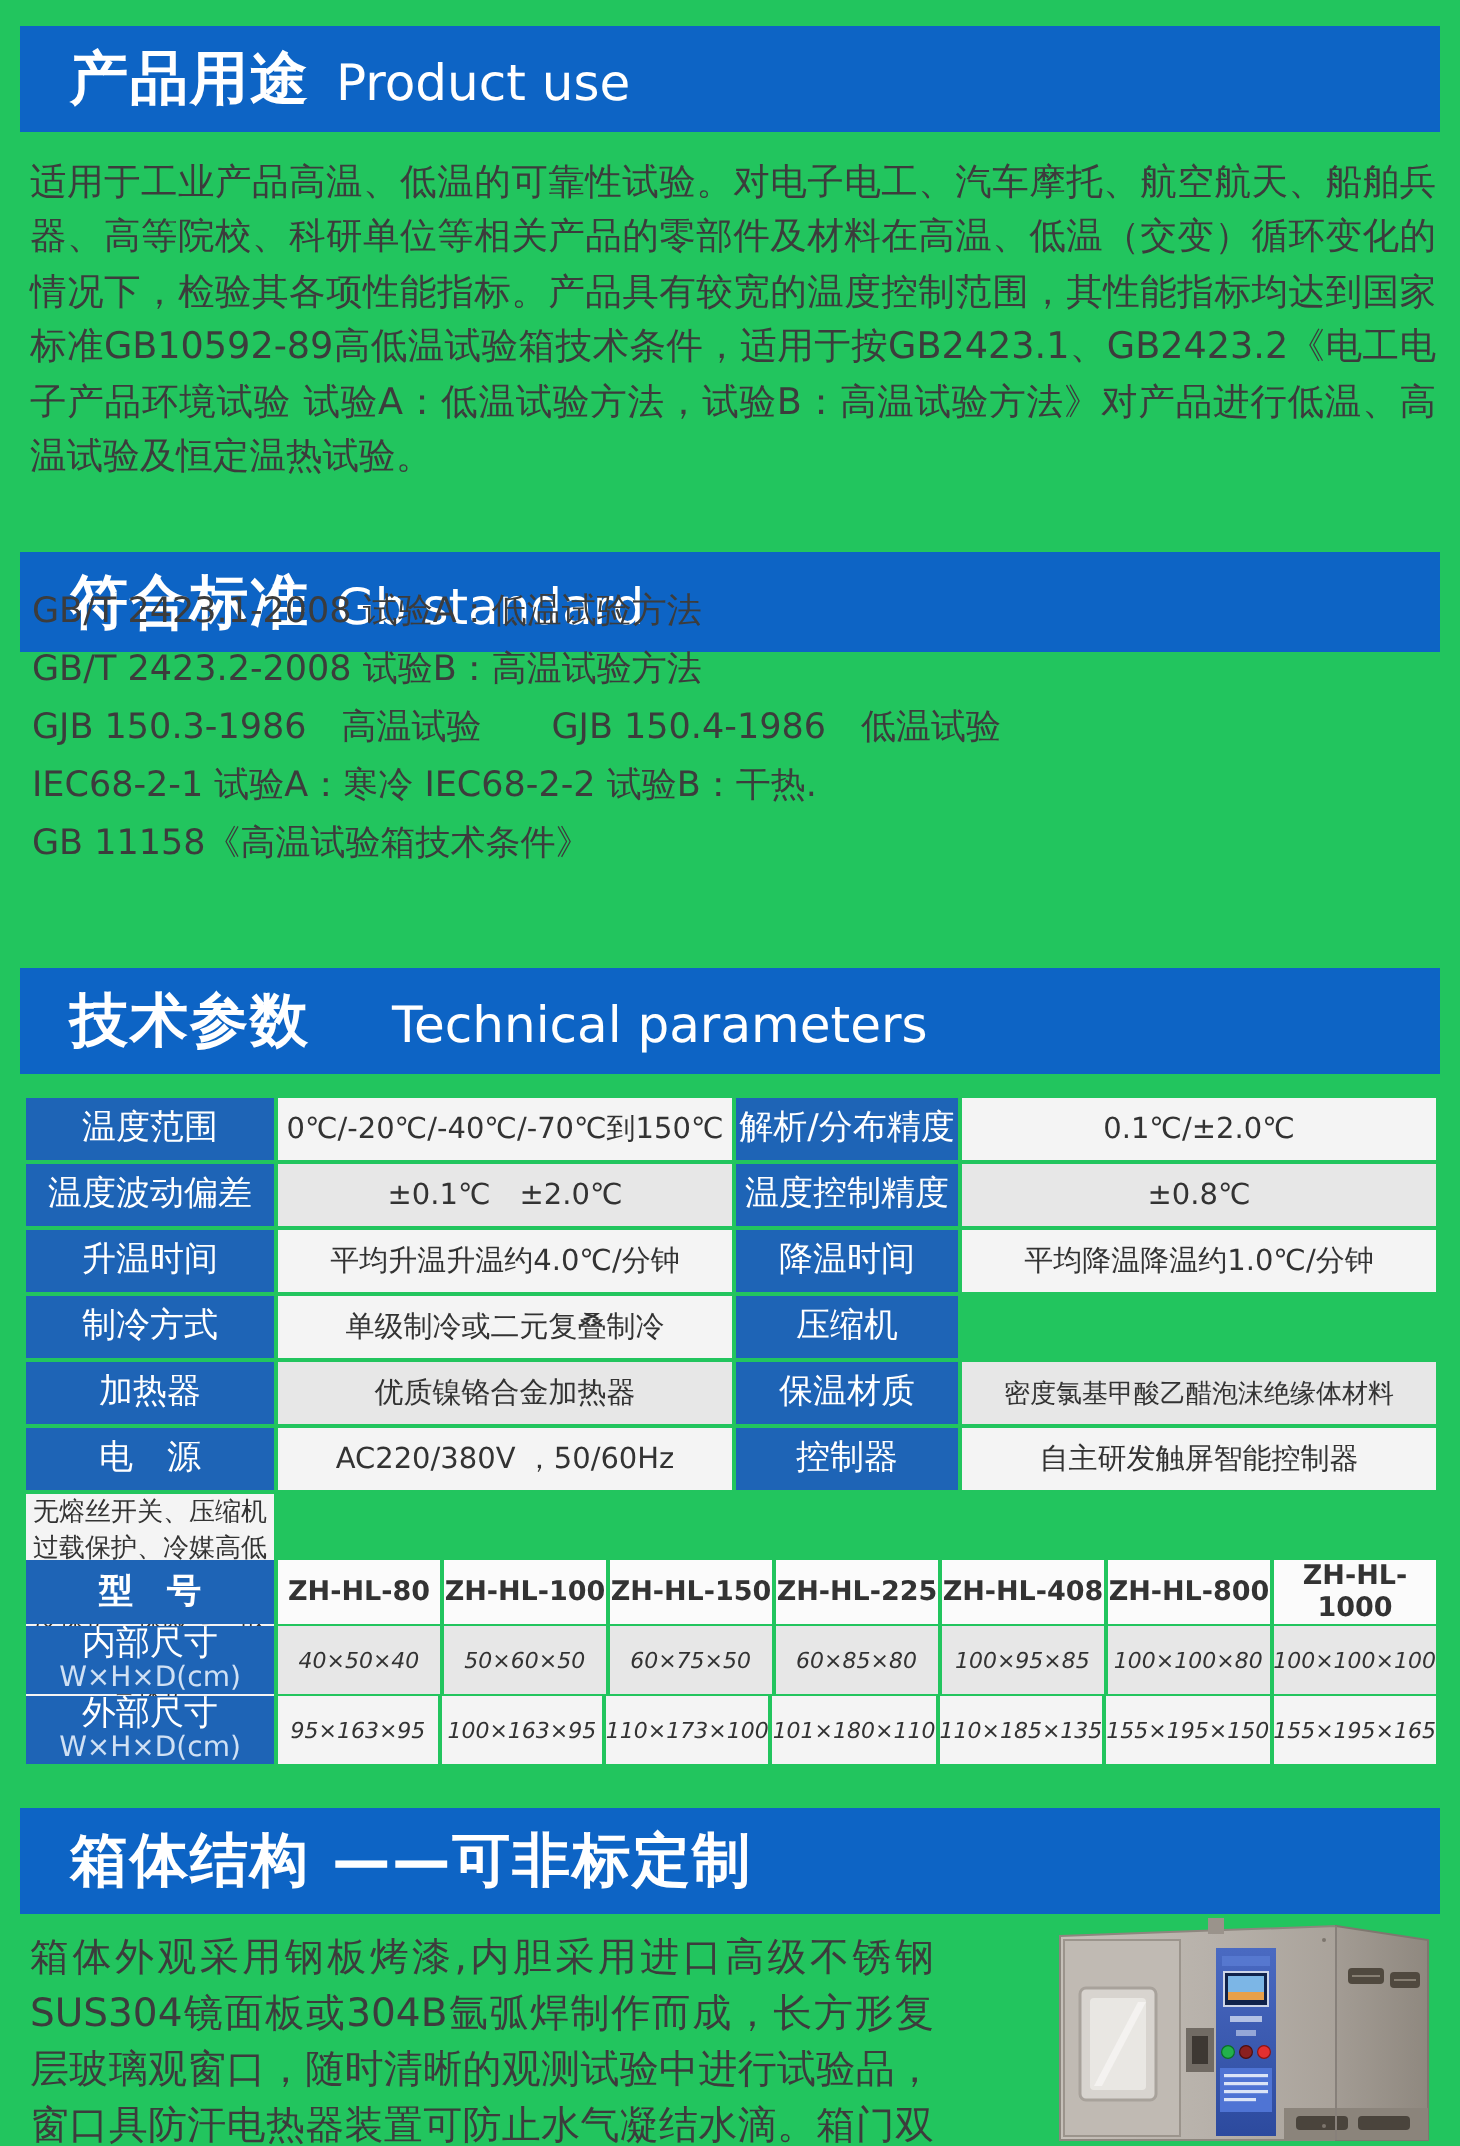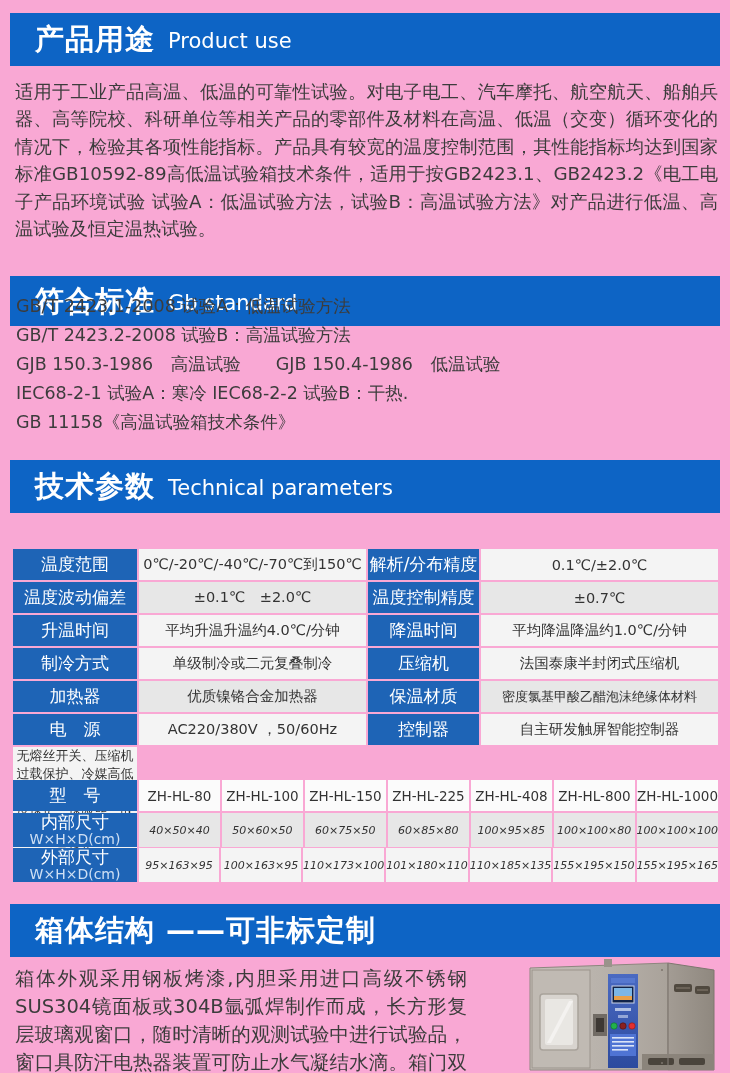--- a/index.html
+++ b/index.html
@@ -1,38 +1,38 @@
 <!DOCTYPE html>
 <html><head>
 <meta charset="utf-8">
 <style>
   html,body{margin:0;padding:0;}
   body{width:730px;height:1073px;background:#ffffff;overflow:hidden;
        font-family:"DejaVu Sans","Liberation Sans",sans-serif;color:#3a3a3a;}
-  .page{position:relative;width:730px;height:1073px;background:#f9a8d4;overflow:hidden;}
+  .page{position:relative;width:730px;height:1073px;background:#22c55e;overflow:hidden;}
 
   
   .hbar{position:absolute;left:10px;right:10px;height:53px;background:#0d64c5;
         display:flex;align-items:center;padding-left:25px;box-sizing:border-box;color:#fff;}
   .hzh{font-size:29px;font-weight:bold;letter-spacing:1px;line-height:1;}
-  .hen{font-size:21px;margin-left:13px;font-weight:normal;line-height:1;padding-top:4px;}
+  .hen{font-size:25px;margin-left:13px;font-weight:normal;line-height:1;padding-top:4px;}
 
   
   .para{position:absolute;margin:0;text-align:justify;}
   .para-top{left:15px;top:78px;width:703px;font-size:18.3px;line-height:27.4px;color:#3c3c3c;}
   .std-list{position:absolute;left:16px;top:292px;width:705px;font-size:17.5px;
             line-height:29px;color:#3c3c3c;}
   .para-bottom{left:15px;top:965px;width:452px;font-size:19.5px;line-height:28px;color:#3c3c3c;}
 
   
   .ttable{position:absolute;left:13px;top:549px;width:705px;}
   .trow{display:grid;grid-gap:2px;margin-bottom:2px;}
   .trow-spec{grid-template-columns:124px 227px 111px auto;height:31px;}
   .trow-safety{grid-template-columns:124px auto;height:31px;}
-  .trow-model{grid-template-columns:124px repeat(7,1fr);height:31px;}
+  .trow-model{grid-template-columns:124px repeat(7,1fr);height:31px;font-weight:bold;}
   .trow-dim{grid-template-columns:124px repeat(7,1fr);height:33px;}
   .tcell{display:flex;align-items:center;justify-content:center;text-align:center;}
   .tlabel{background:#1e64b6;color:#fff;font-size:17px;flex-direction:column;line-height:1.1;}
   .tlabel .sub{font-size:14px;color:#cfe0f4;letter-spacing:0;}
   .tval{background:#f4f4f4;color:#333;font-size:14.5px;text-align:center;}
   .tval.gray{background:#e7e7e7;}
   .tval.small{font-size:13px;}
   .tval.model{font-size:13.5px;background:#fbfbfb;}
   .tval.dim{font-size:11px;font-style:italic;}
 
@@ -55,50 +55,49 @@
     <span class="hen">Gb standard</span>
   </div>
   <div class="std-list">
     <div>GB/T 2423.1-2008 试验A：低温试验方法</div>
     <div>GB/T 2423.2-2008 试验B：高温试验方法</div>
     <div>GJB 150.3-1986　高温试验　　GJB 150.4-1986　低温试验</div>
     <div>IEC68-2-1 试验A：寒冷  IEC68-2-2 试验B：干热.</div>
     <div>GB 11158《高温试验箱技术条件》</div>
   </div>
 
-  <div class="hbar" style="top:460px;">
+  <div class="hbar" style="top:484px;gap:28px;">
     <span class="hzh">技术参数</span>
     <span class="hen">Technical parameters</span>
   </div>
 
   <div class="ttable">
 
     <div class="trow trow-spec">
       <div class="tcell tlabel">温度范围</div>
       <div class="tcell tval">0℃/-20℃/-40℃/-70℃到150℃</div>
       <div class="tcell tlabel">解析/分布精度</div>
       <div class="tcell tval">0.1℃/±2.0℃</div>
     </div>
     <div class="trow trow-spec">
       <div class="tcell tlabel">温度波动偏差</div>
       <div class="tcell tval gray">±0.1℃　±2.0℃</div>
       <div class="tcell tlabel">温度控制精度</div>
-      <div class="tcell tval gray">±0.7℃</div>
+      <div class="tcell tval gray">±0.8℃</div>
     </div>
     <div class="trow trow-spec">
       <div class="tcell tlabel">升温时间</div>
       <div class="tcell tval">平均升温升温约4.0℃/分钟</div>
       <div class="tcell tlabel">降温时间</div>
       <div class="tcell tval">平均降温降温约1.0℃/分钟</div>
     </div>
     <div class="trow trow-spec">
       <div class="tcell tlabel">制冷方式</div>
       <div class="tcell tval">单级制冷或二元复叠制冷</div>
       <div class="tcell tlabel">压缩机</div>
-      <div class="tcell tval">法国泰康半封闭式压缩机</div>
     </div>
     <div class="trow trow-spec">
       <div class="tcell tlabel">加热器</div>
       <div class="tcell tval gray">优质镍铬合金加热器</div>
       <div class="tcell tlabel">保温材质</div>
       <div class="tcell tval gray small">密度氯基甲酸乙醋泡沫绝缘体材料</div>
     </div>
     <div class="trow trow-spec">
       <div class="tcell tlabel">电　源</div>
       <div class="tcell tval">AC220/380V ，50/60Hz</div>

